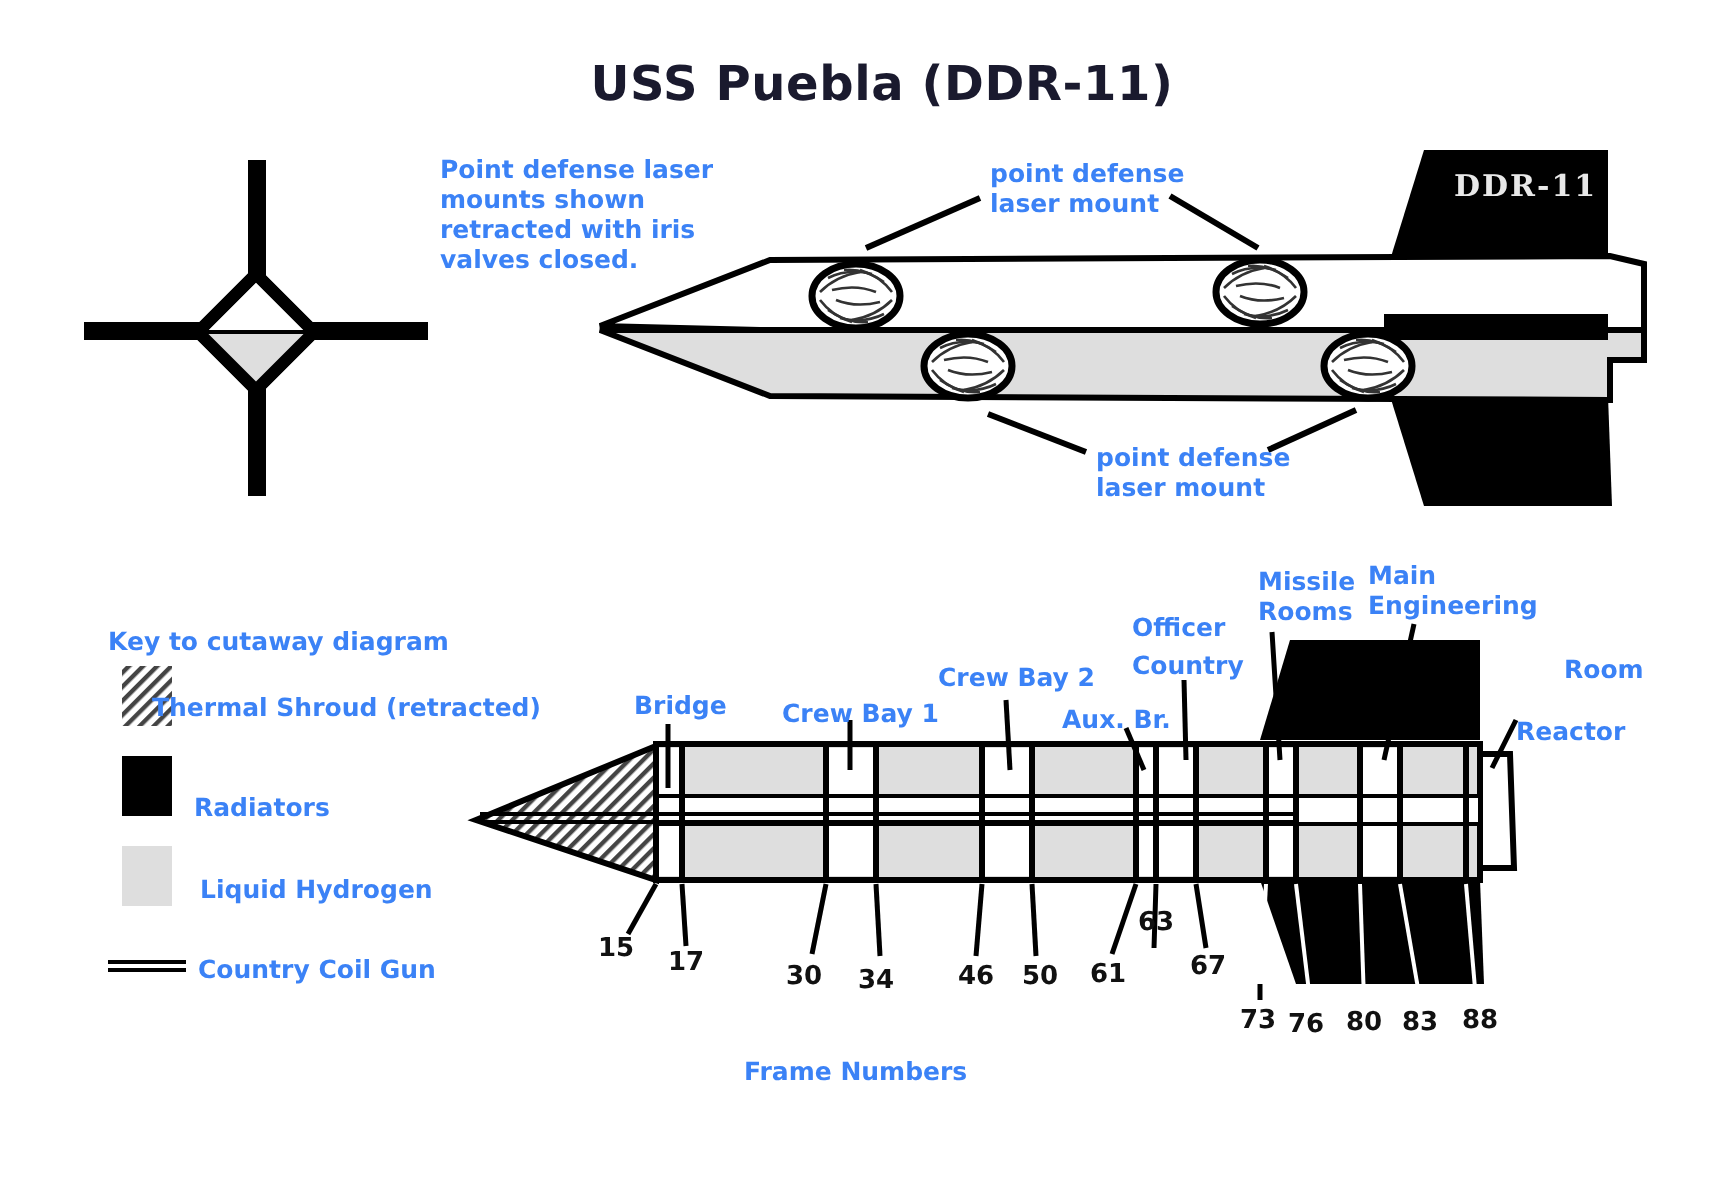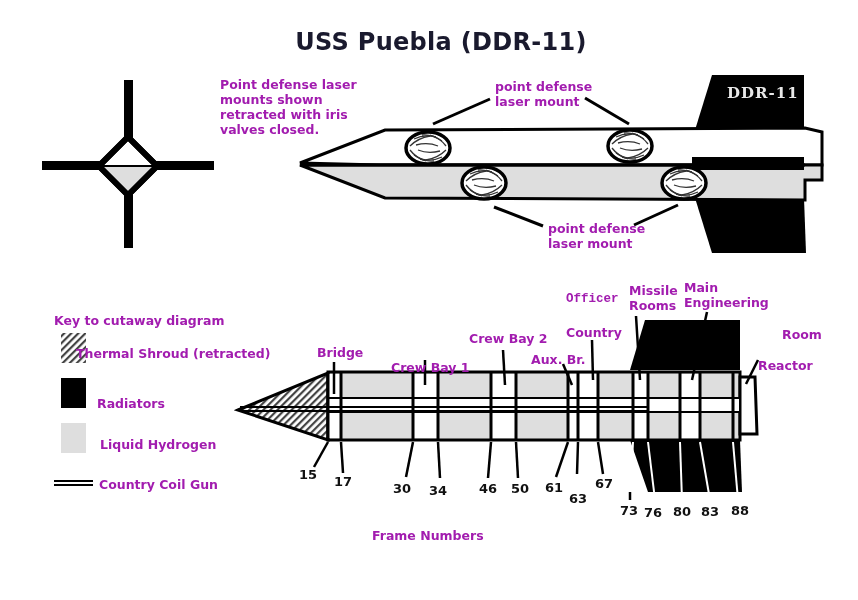--- a/index.html
+++ b/index.html
@@ -1,20 +1,20 @@
 <!DOCTYPE html>
 <html><head>
 <meta charset="utf-8">
 <style>
   html, body { margin: 0; padding: 0; background: #ffffff; }
   body { width: 858px; height: 600px; position: relative; overflow: hidden;
          font-family: "DejaVu Sans", sans-serif; color: #111; }
   .title { position: absolute; left: 0; width: 882px; top: 28px; text-align: center;
            font-size: 24px; font-weight: bold; color: #1a1a2e; letter-spacing: 0.3px; }
-  .txt { position: absolute; font-size: 12.5px; font-weight: bold; line-height: 15px; color: #a21caf; white-space: nowrap; }
+  .txt { position: absolute; font-size: 12.5px; font-weight: bold; line-height: 15px; color: #3b82f6; white-space: nowrap; }
   .num { position: absolute; font-size: 13px; font-weight: bold; color: #111; }
   svg.main { position: absolute; left: 0; top: 0; }
 </style>
 </head>
 <body>
 
 <div class="title">USS Puebla (DDR-11)</div>
 
 <svg class="main" width="858" height="600" viewBox="0 0 858 600">
   <defs>
@@ -178,25 +178,25 @@
 
 <div>
   <div class="txt" style="left:54px; top:313px;">Key to cutaway diagram</div>
   <div class="txt" style="left:76px; top:346px;">Thermal Shroud (retracted)</div>
   <div class="txt" style="left:97px; top:396px;">Radiators</div>
   <div class="txt" style="left:100px; top:437px;">Liquid Hydrogen</div>
   <div class="txt" style="left:99px; top:477px;">Country Coil Gun</div>
 </div>
 
 <div class="txt" style="left:317px; top:345px;text-align:center;">Bridge</div>
-<div class="txt" style="left:391px; top:360px;">Crew Bay 1</div>
+<div class="txt" style="left:391px; top:349px;">Crew Bay 1</div>
 <div class="txt" style="left:469px; top:331px;">Crew Bay 2</div>
 <div class="txt" style="left:531px; top:352px;">Aux. Br.</div>
 <div>
-  <div class="txt" style="left:566px; top:292px;font-family:Liberation Mono, monospace;">Officer</div>
+  <div class="txt" style="left:566px; top:306px;">Officer</div>
   <div class="txt" style="left:566px; top:325px;">Country</div>
 </div>
 <div>
   <div class="txt" style="left:629px; top:283px;">Missile</div>
   <div class="txt" style="left:629px; top:298px;">Rooms</div>
 </div>
 <div>
   <div class="txt" style="left:684px; top:280px;">Main</div>
   <div class="txt" style="left:684px; top:295px;">Engineering</div>
 </div>
@@ -206,21 +206,21 @@
 </div>
 
 <div>
   <div class="num" style="left:299px; top:467px;">15</div>
   <div class="num" style="left:334px; top:474px;">17</div>
   <div class="num" style="left:393px; top:481px;">30</div>
   <div class="num" style="left:429px; top:483px;">34</div>
   <div class="num" style="left:479px; top:481px;">46</div>
   <div class="num" style="left:511px; top:481px;">50</div>
   <div class="num" style="left:545px; top:480px;">61</div>
-  <div class="num" style="left:569px; top:491px;">63</div>
+  <div class="num" style="left:569px; top:454px;">63</div>
   <div class="num" style="left:595px; top:476px;">67</div>
   <div class="num" style="left:620px; top:503px;">73</div>
   <div class="num" style="left:644px; top:505px;">76</div>
   <div class="num" style="left:673px; top:504px;">80</div>
   <div class="num" style="left:701px; top:504px;">83</div>
   <div class="num" style="left:731px; top:503px;">88</div>
 </div>
 
 <div class="txt" style="left:372px; top:528px;">Frame Numbers</div>
 

